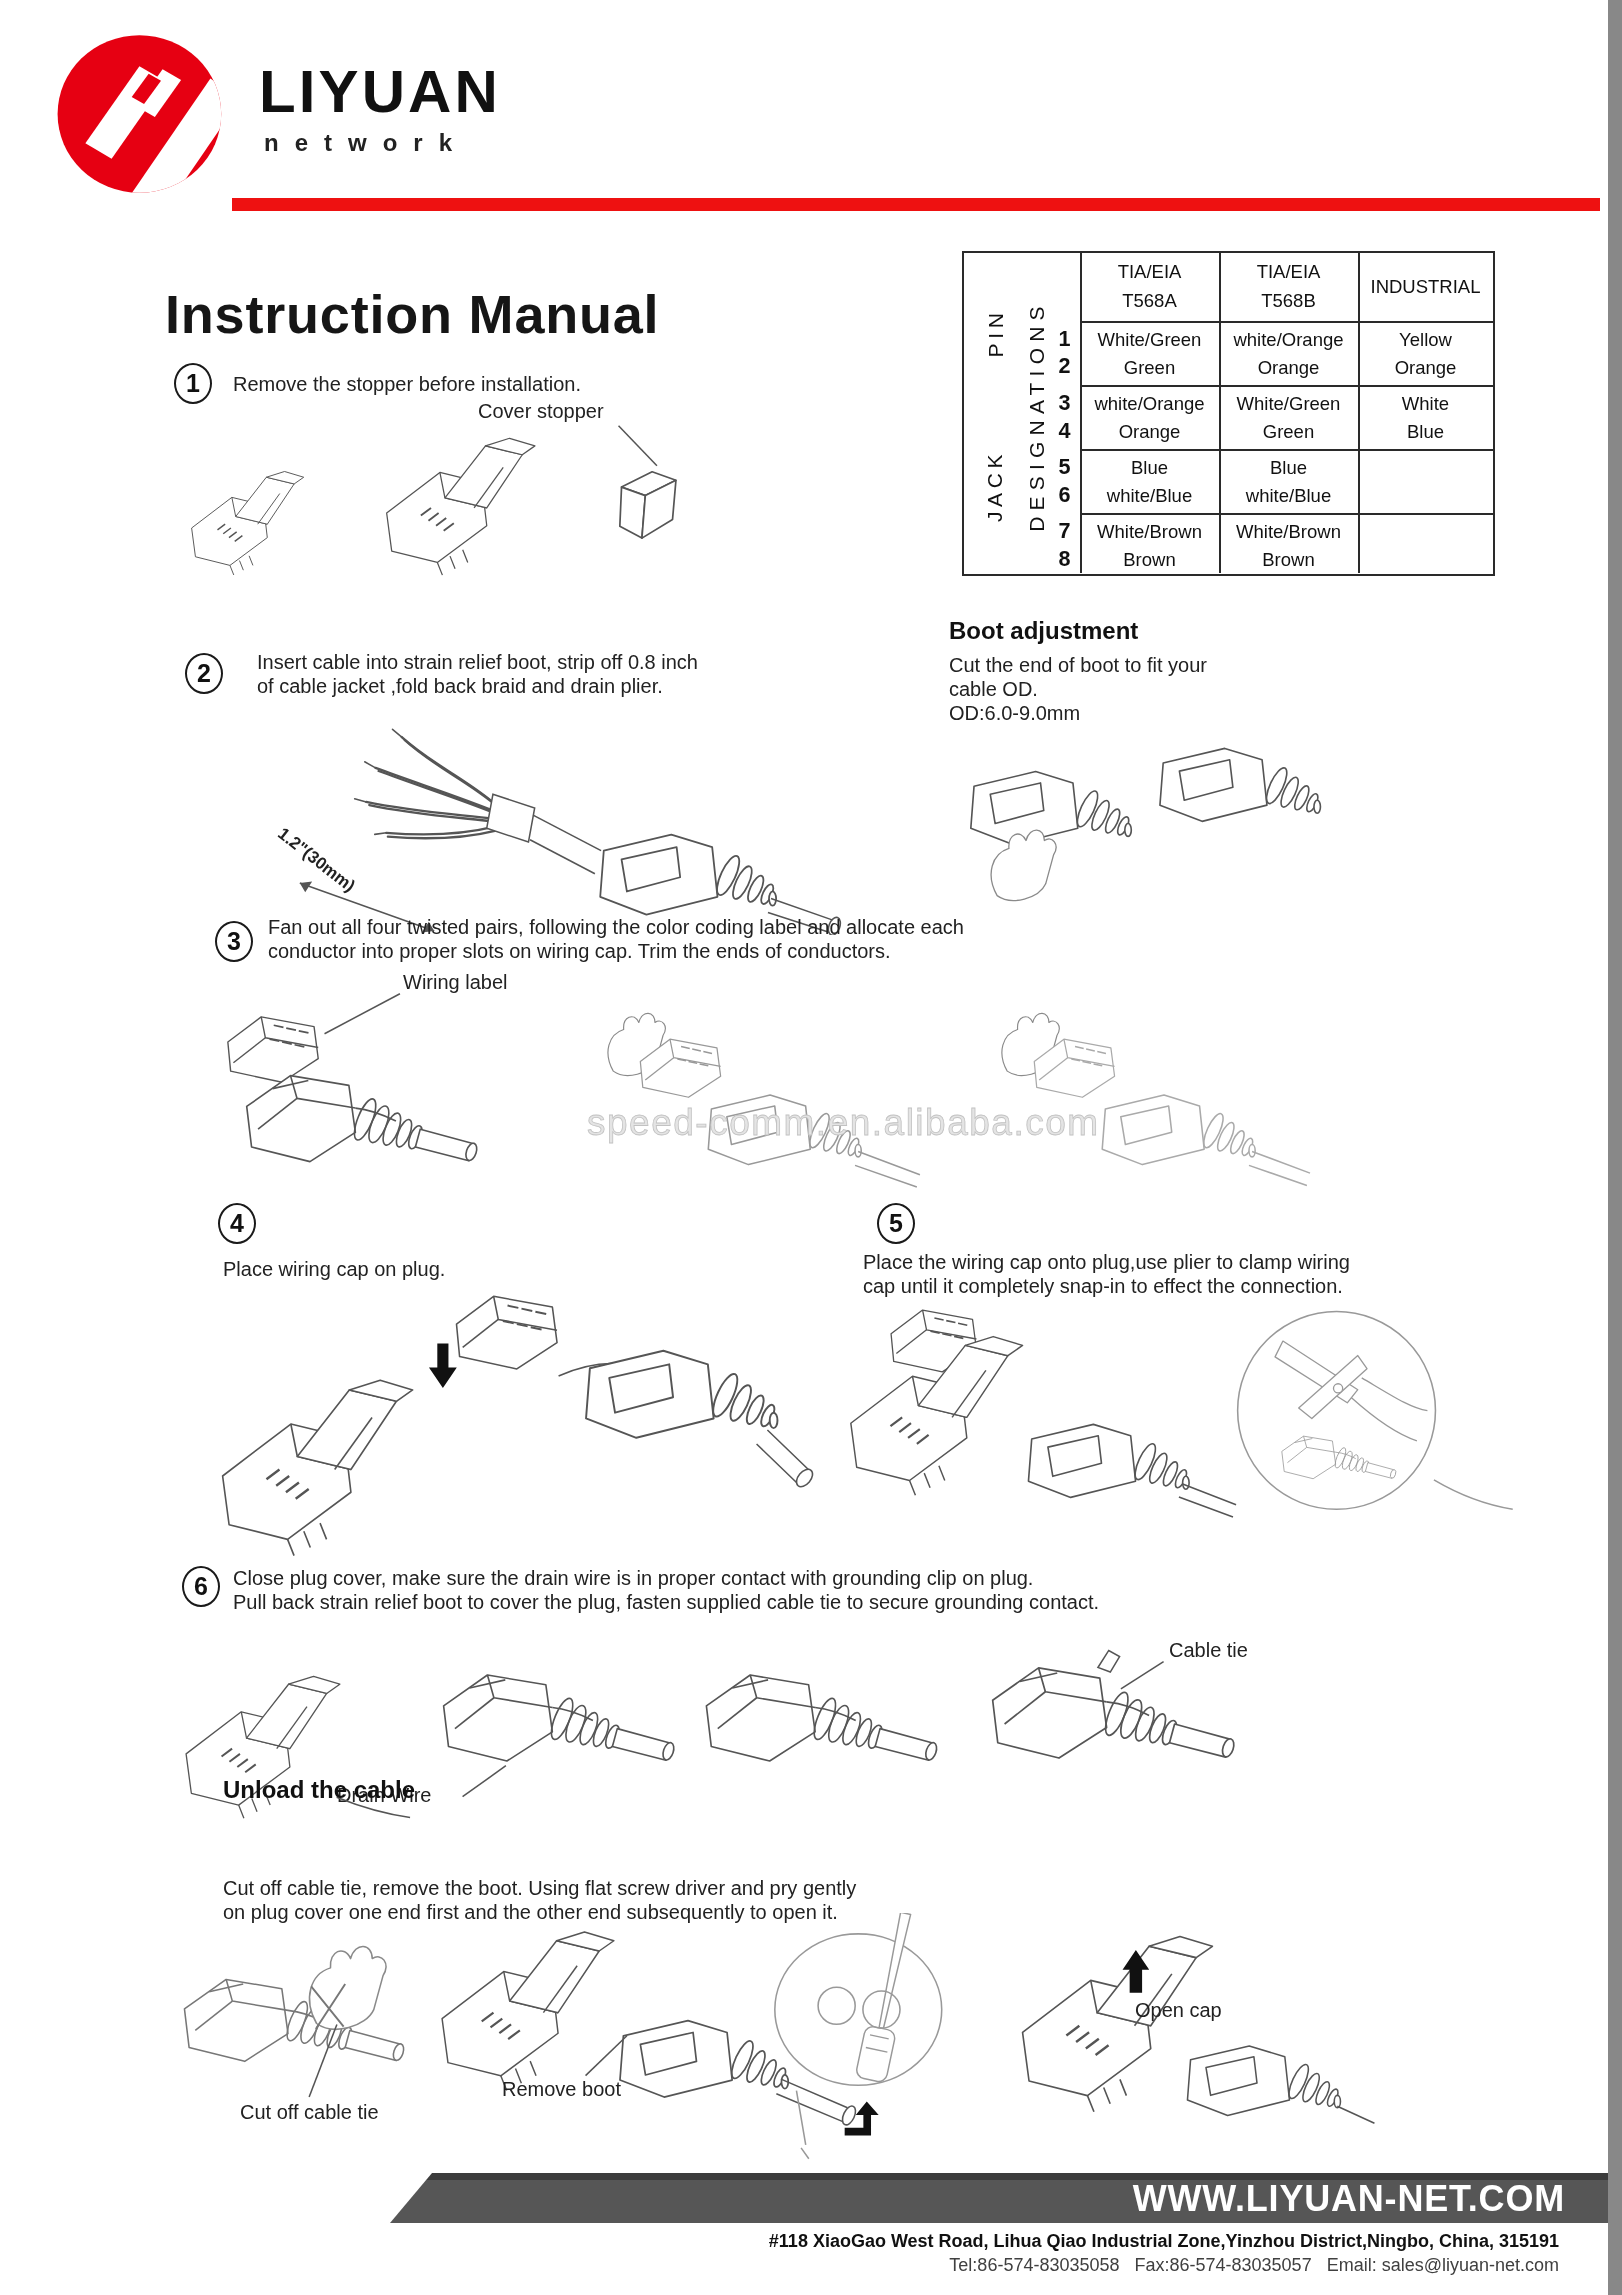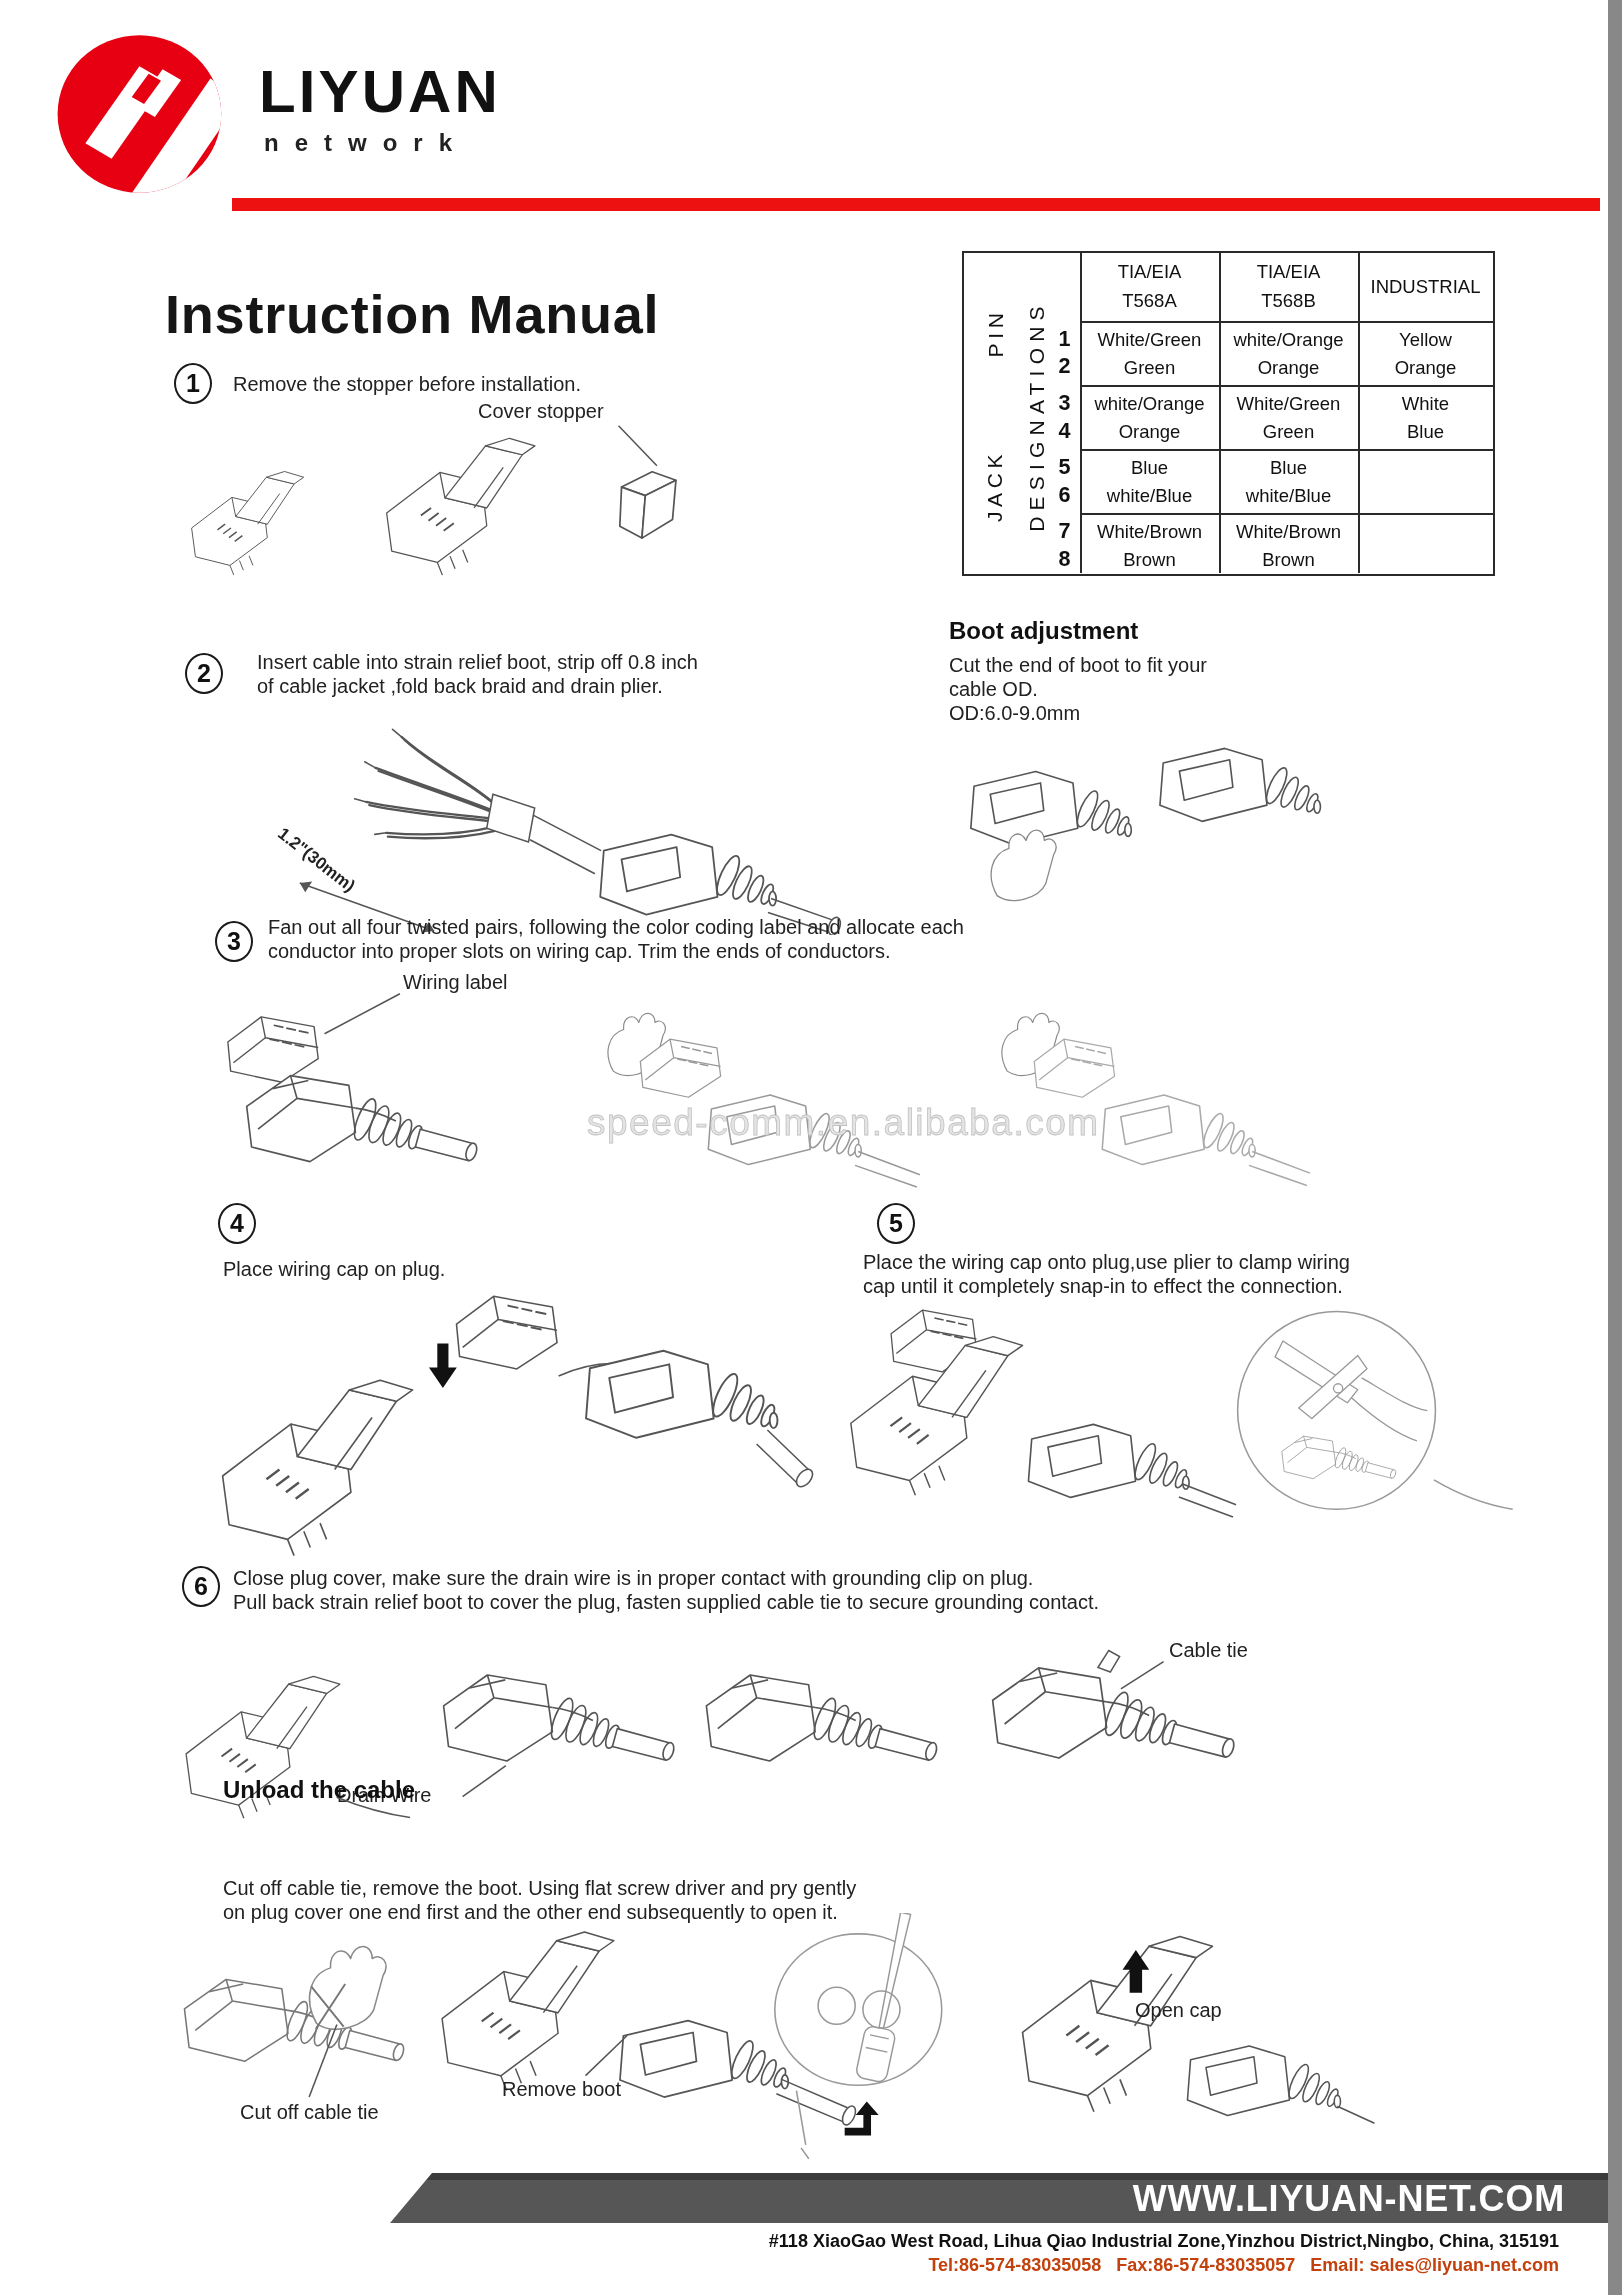--- a/index.html
+++ b/index.html
@@ -28,21 +28,21 @@
   .dim-label{position:absolute;font-size:17px;font-weight:bold;color:#222;transform:rotate(38deg);transform-origin:left top;}
   #watermark{position:absolute;left:587px;top:1102px;font-size:37px;letter-spacing:1.5px;color:#e4e4e4;
              -webkit-text-stroke:0.8px #c2c2c2;}
   
   #footer-band{position:absolute;left:390px;top:2173px;width:1221px;height:50px;
                background:linear-gradient(#3c3c3c 0 7px,#565656 7px 100%);
                clip-path:polygon(42px 0,100% 0,100% 100%,0 100%);}
   #footer-site{position:absolute;right:46px;top:0;height:50px;line-height:51px;color:#ffffff;
                font-size:36px;font-weight:bold;letter-spacing:0.8px;}
   #footer-address{position:absolute;right:49px;top:2231px;font-size:18px;font-weight:bold;color:#111;text-align:right;}
-  #footer-contact{position:absolute;right:49px;top:2255px;font-size:18px;font-weight:bold;color:#c2410c;white-space:pre;}
+  #footer-contact{position:absolute;right:49px;top:2255px;font-size:18px;font-weight:normal;color:#404040;white-space:pre;}
 </style>
 </head>
 <body>
 
 <div id="page">
 
   <svg width="0" height="0" style="position:absolute" aria-hidden="true">
     <defs>
       <g id="g-conn" stroke="currentColor" stroke-width="2" fill="none" stroke-linejoin="round">
         <path d="M8,54 L62,16 L134,28 L142,86 L86,122 L14,104 Z" fill="#fff"></path>

